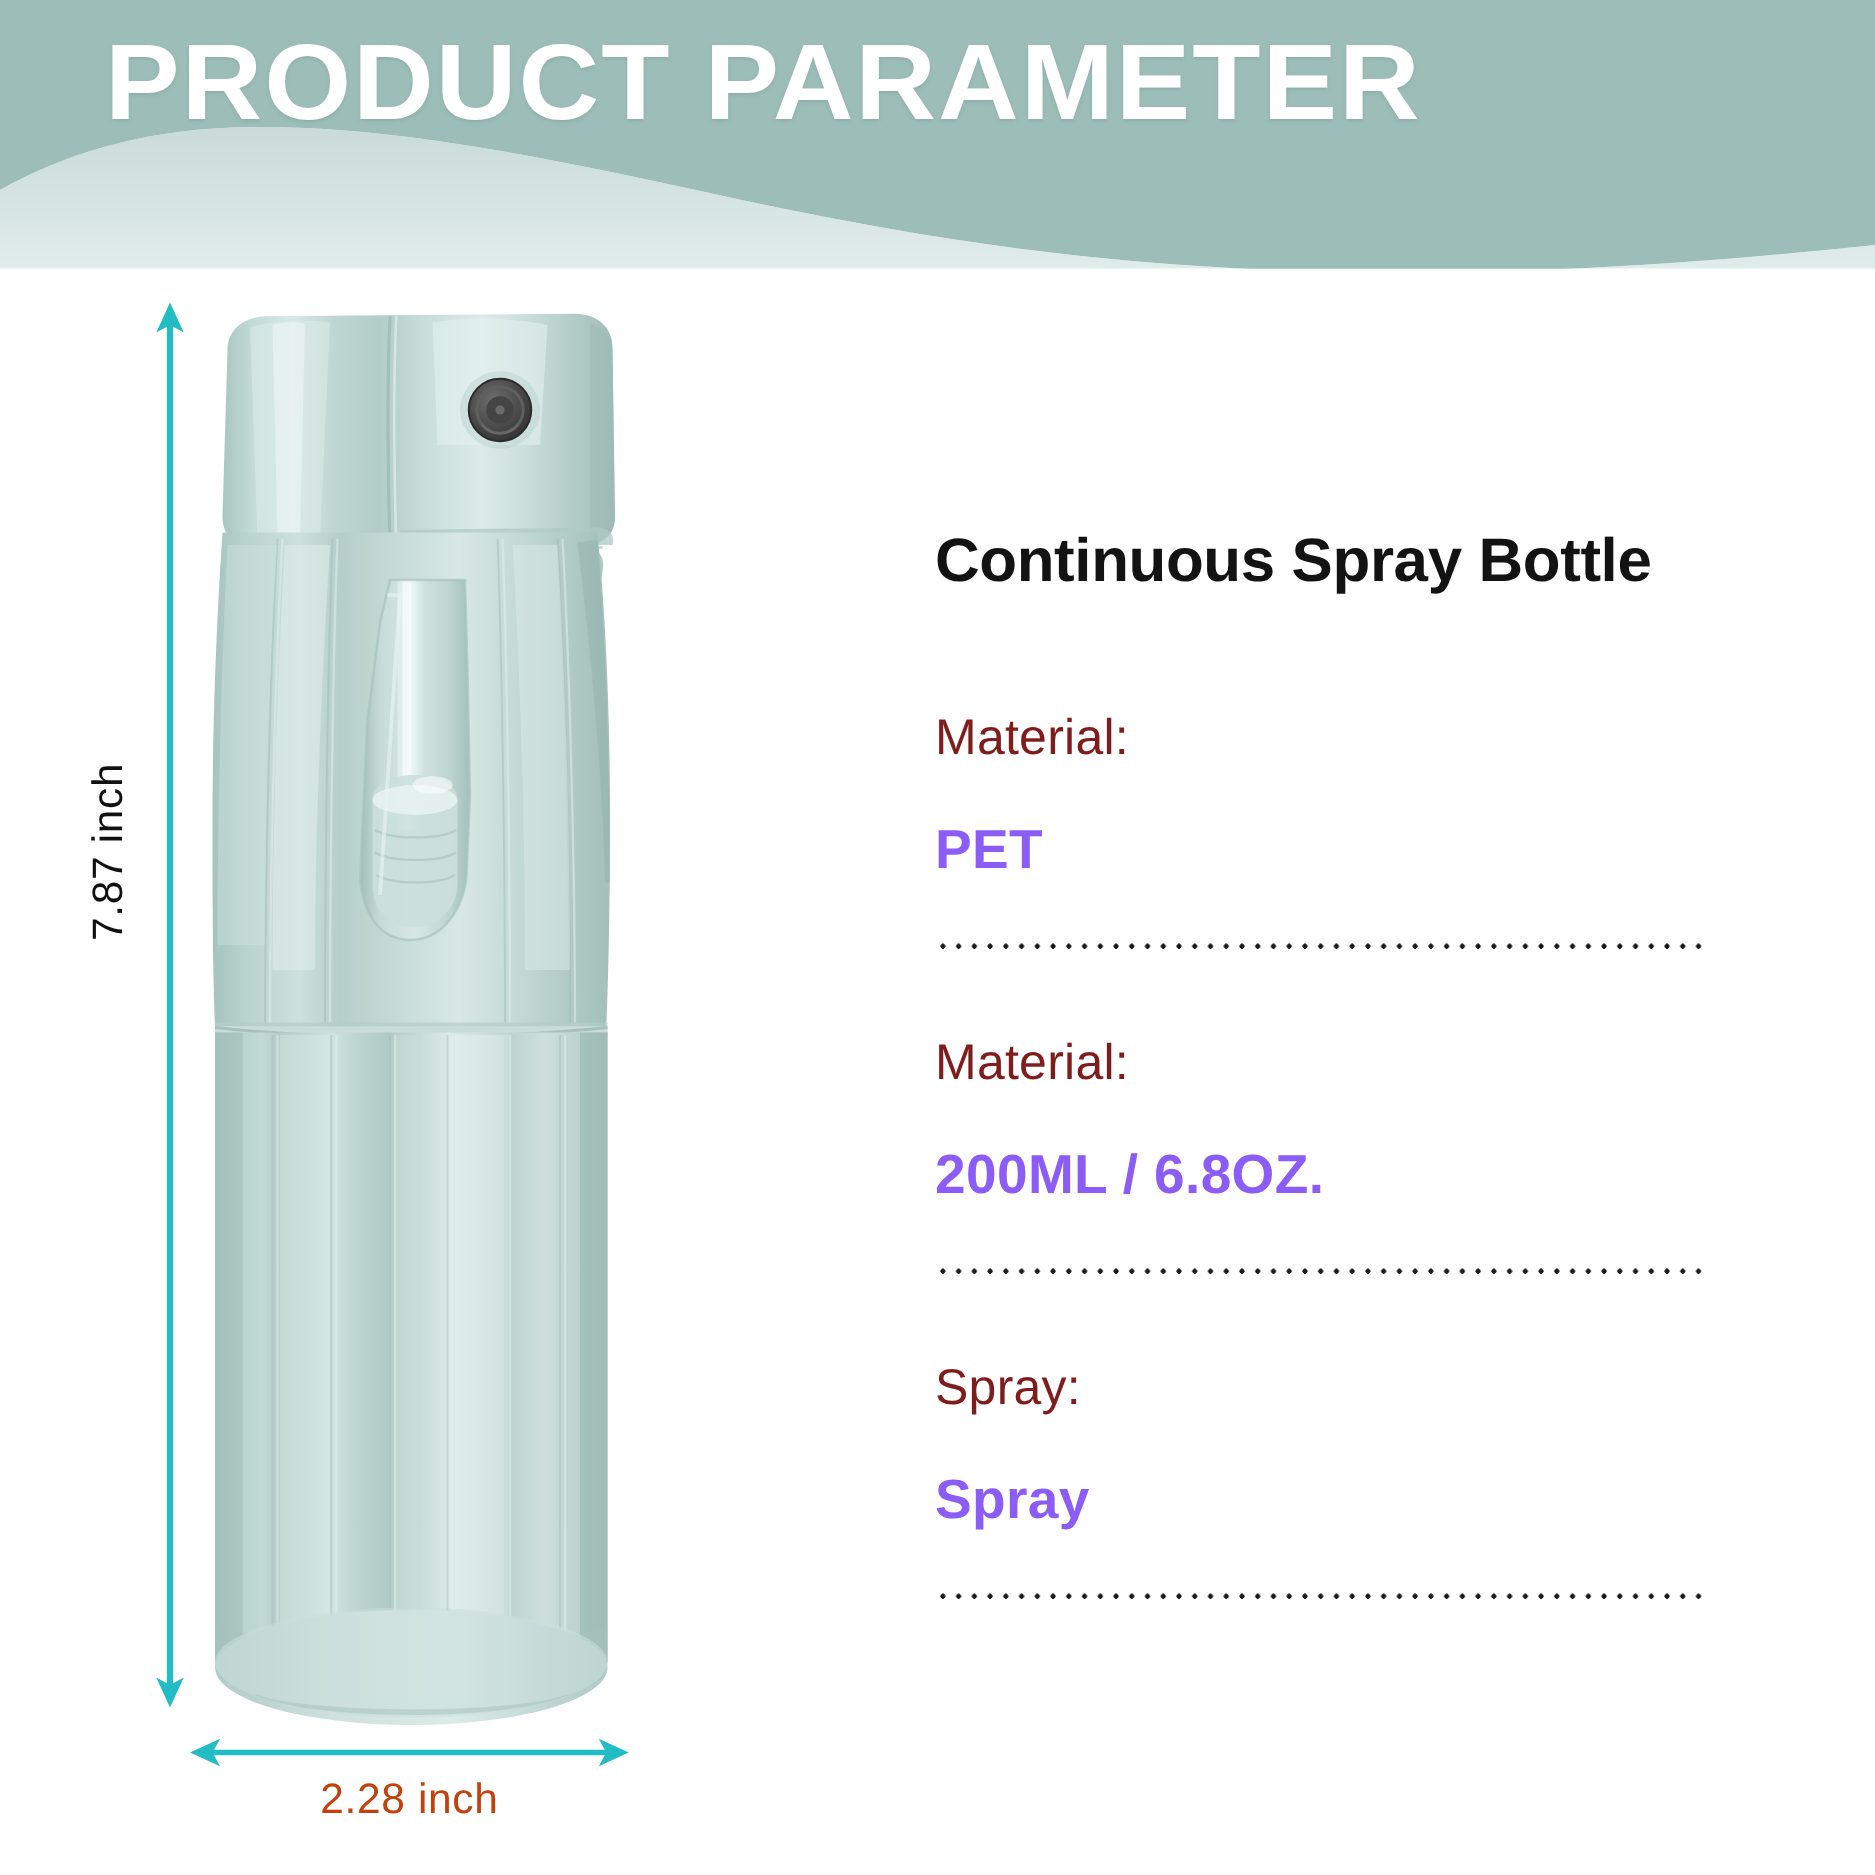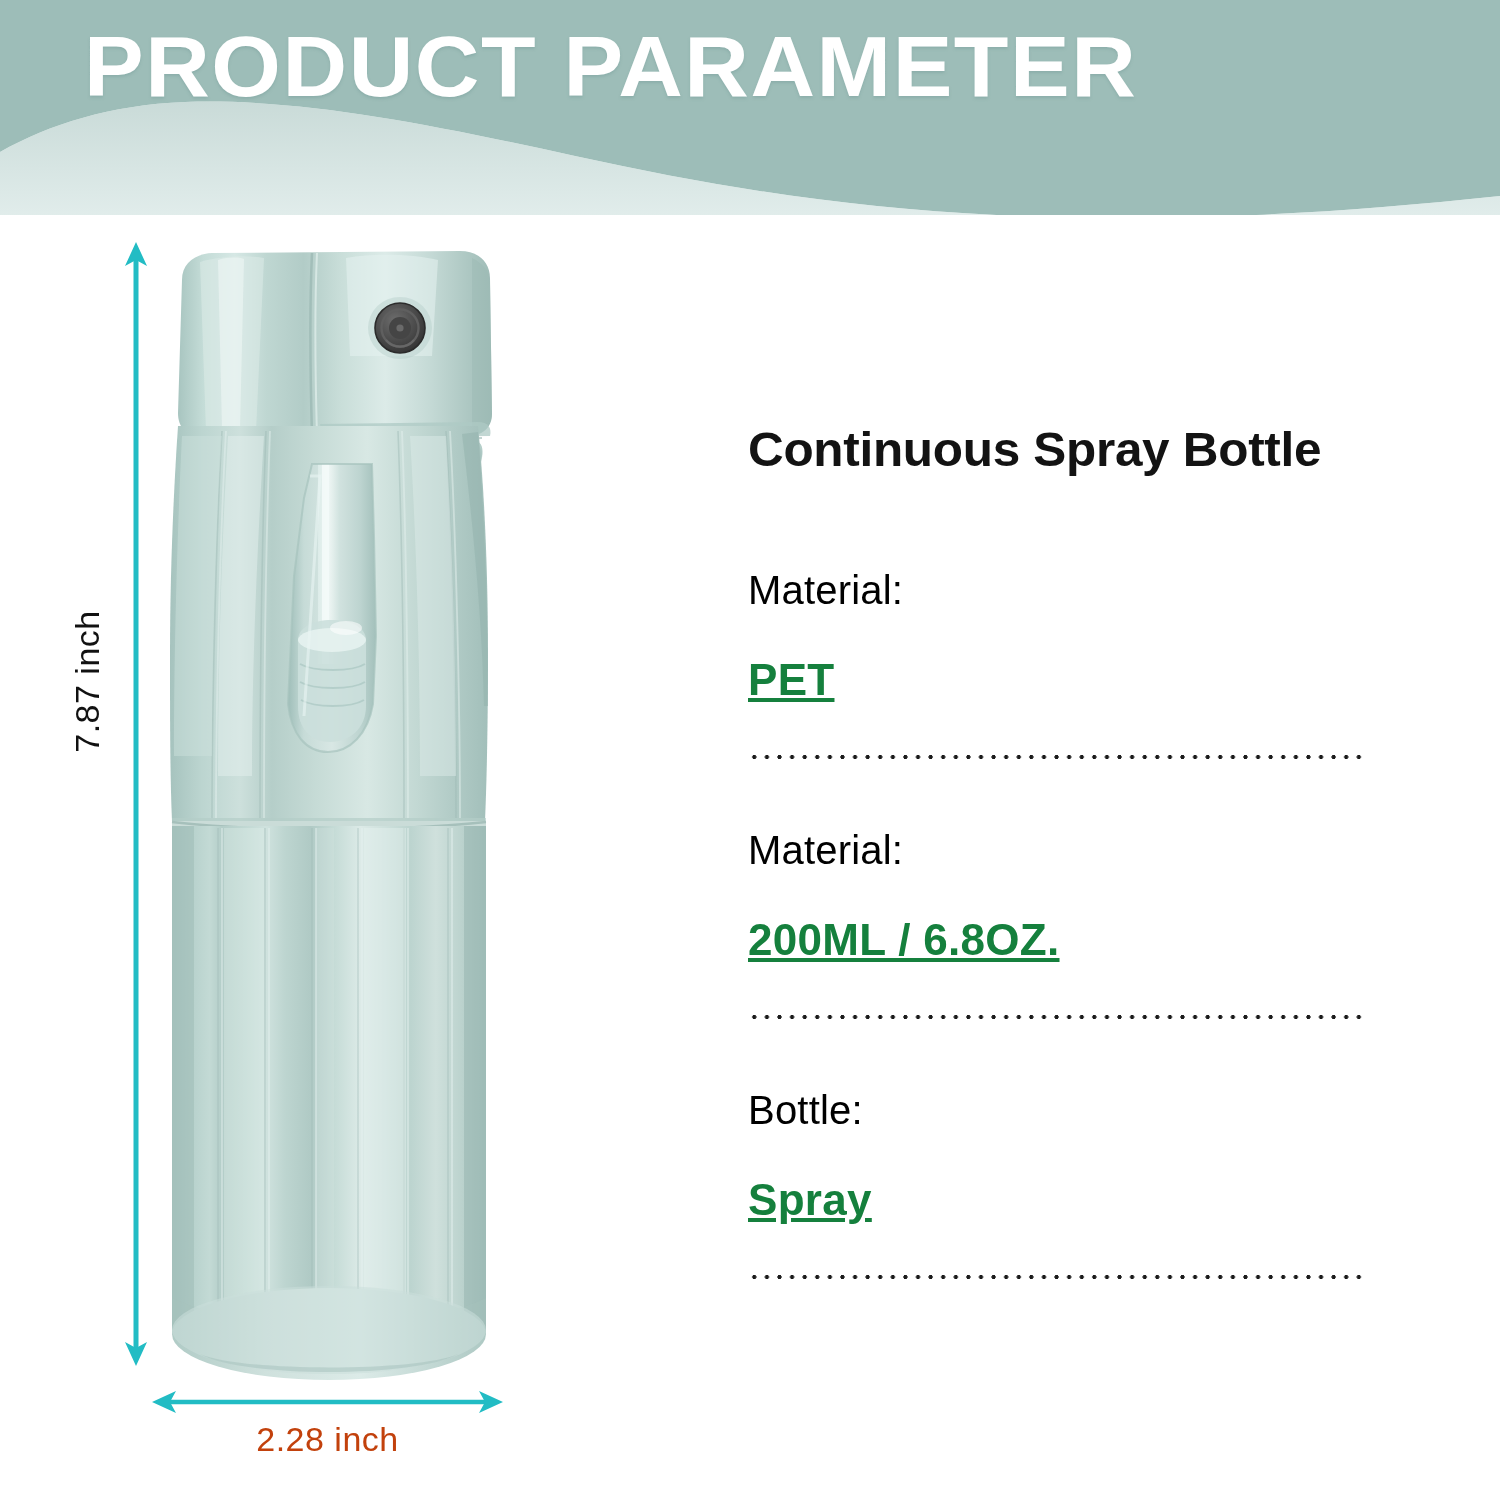--- a/index.html
+++ b/index.html
@@ -74,32 +74,31 @@
     transform: scaleX(1.01);
     transform-origin: left center;
   }
   .spec-block {
     margin-top: 0;
   }
   .spec-label {
     font-family: "Liberation Sans", sans-serif;
     font-weight: normal;
     font-size: 40px;
-    color: #000000;
+    color: #7f1d1d;
     line-height: 48px;
     letter-spacing: 0.2px;
   }
   .spec-value {
     font-family: "Liberation Sans", sans-serif;
     font-weight: bold;
     font-size: 44px;
-    color: #15803d;
+    color: #8b5cf6;
     line-height: 52px;
     letter-spacing: 0.3px;
-    text-decoration: underline;
   }
   .dotted-rule {
     width: 617px;
     height: 6px;
     background-image: radial-gradient(circle, #1a1a1a 0 1.9px, rgba(0,0,0,0) 2.2px);
     background-size: 12.6px 6px;
     background-repeat: repeat-x;
     background-position: left center;
   }
 
@@ -474,21 +473,21 @@
       <div class="spec-label">Material:</div>
       <div class="gap-label-to-value"></div>
       <div class="spec-value">200ML / 6.8OZ.</div>
       <div class="gap-value-to-rule"></div>
       <div class="dotted-rule"></div>
     </div>
 
     <div class="gap-rule-to-label"></div>
 
     <div class="spec-block">
-      <div class="spec-label">Bottle:</div>
+      <div class="spec-label">Spray:</div>
       <div class="gap-label-to-value"></div>
       <div class="spec-value">Spray</div>
       <div class="gap-value-to-rule"></div>
       <div class="dotted-rule"></div>
     </div>
 
   </div>
 
 </div>
 

